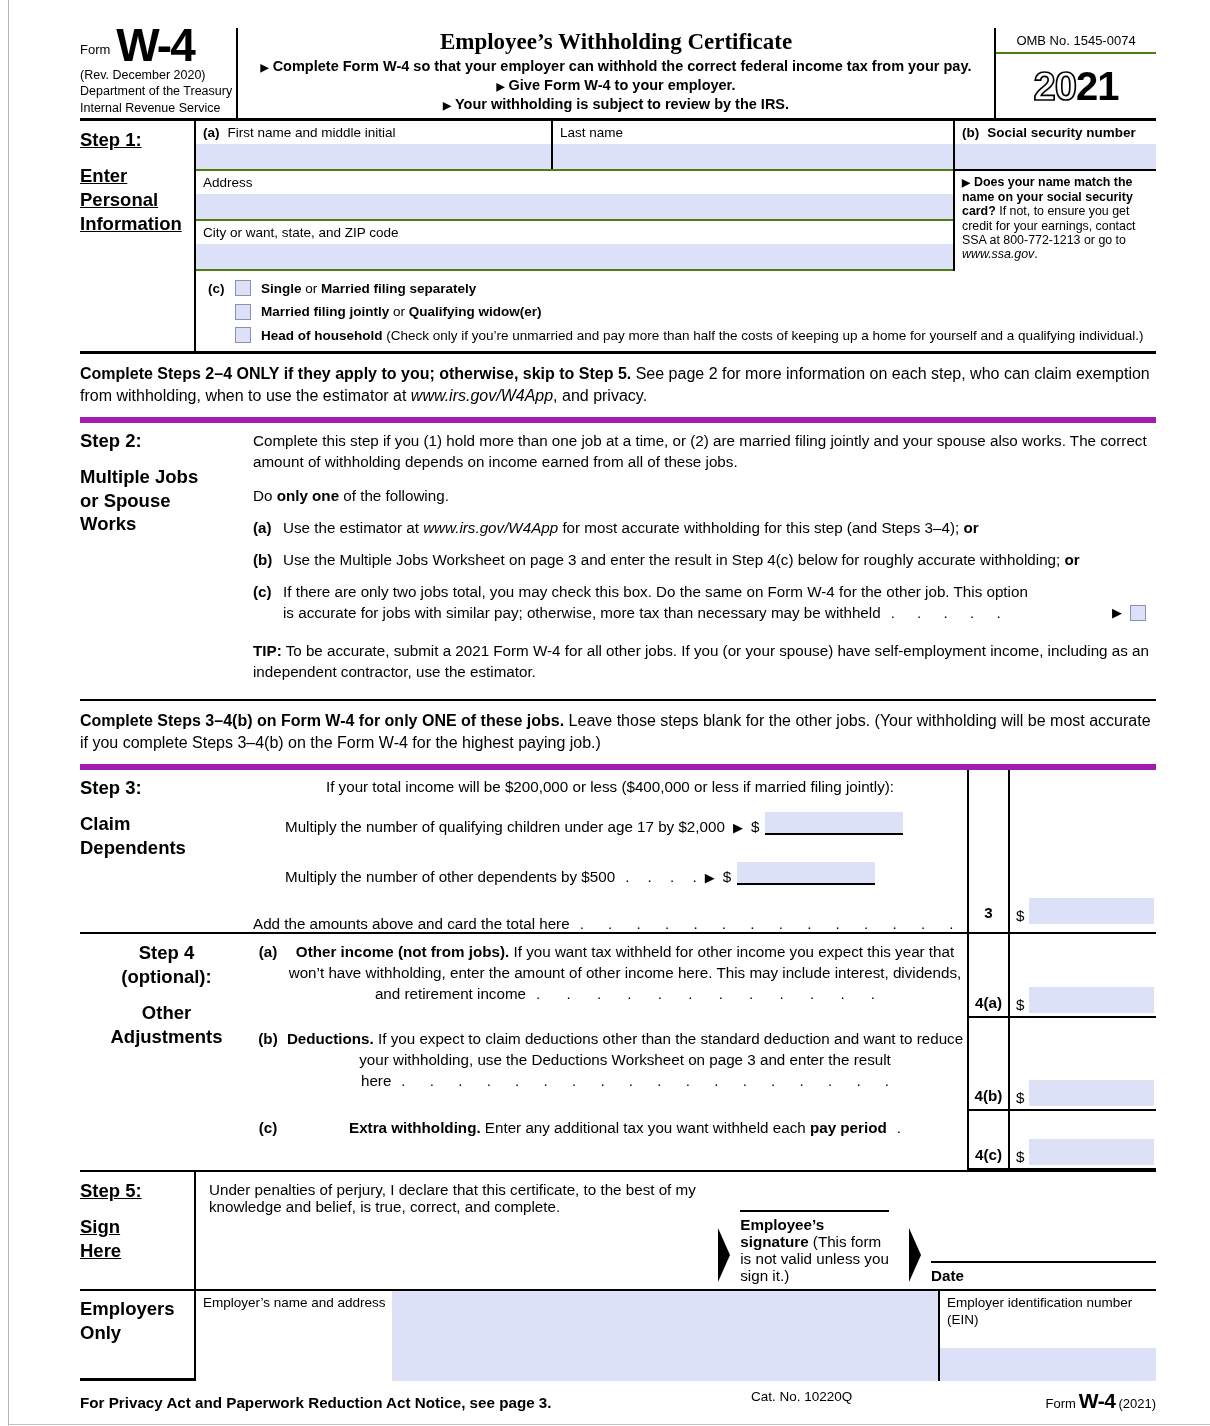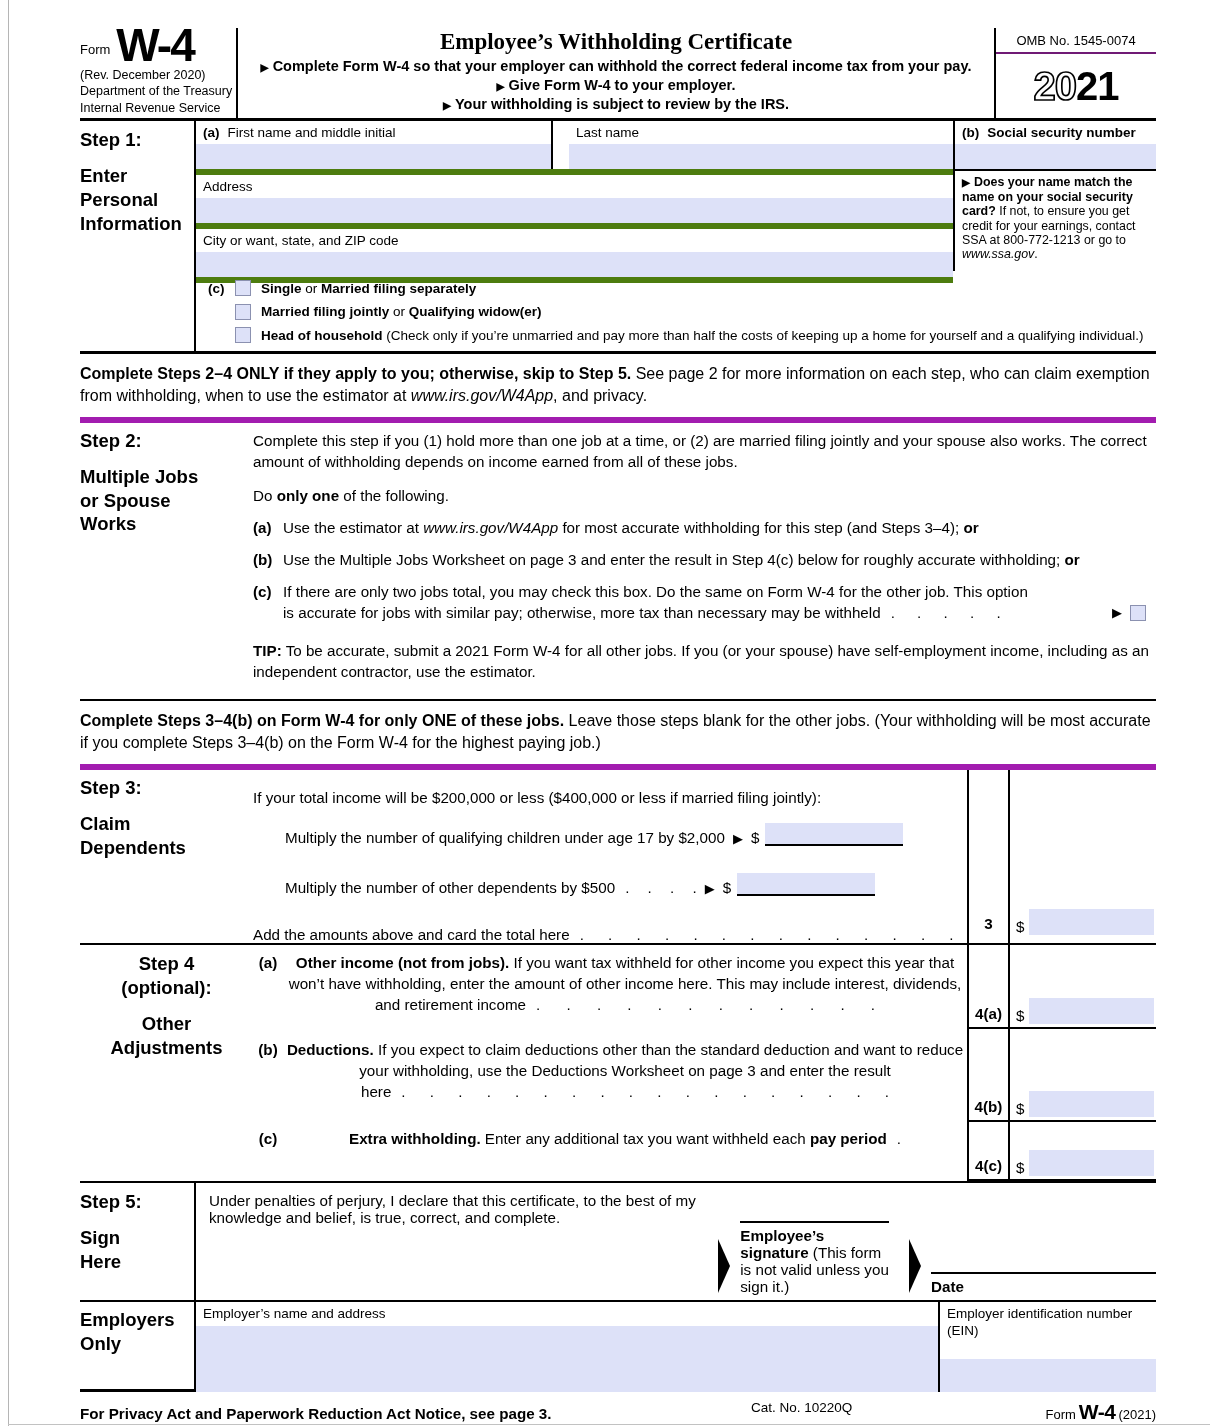--- a/index.html
+++ b/index.html
@@ -18,38 +18,38 @@
   .form-line { display:flex; align-items:flex-end; }
   .form-word { font-size:13px; padding-bottom:7px; }
   .form-number { font-size:46px; font-weight:bold; letter-spacing:-2px; line-height:.78; margin-left:6px; }
   .rev  { font-size:12.5px; margin-top:4px; }
   .dept { font-size:12.5px; line-height:1.18; margin-top:2px; }
   .hdr-center { flex:1; text-align:center; padding-top:1px; }
   .hdr-title { font-size:23px; font-weight:bold;font-family:Liberation Serif, serif; }
   .hdr-bullet { font-size:14.5px; font-weight:bold; margin-top:3px; white-space:nowrap; }
   .arr-sm { font-size:10.5px; margin-right:4px; }
   .hdr-right { width:162px; border-left:2px solid #000; display:flex; flex-direction:column; }
-  .omb { font-size:13px; text-align:center; padding:5px 2px 4px; border-bottom:2px solid #701a75; }
+  .omb { font-size:13px; text-align:center; padding:5px 2px 4px; border-bottom:2px solid #4d7c0f; }
   .year { flex:1; display:flex; align-items:center; justify-content:center; font-size:40px; font-weight:bold; letter-spacing:-1px; }
   .year-outline { color:#fff; -webkit-text-stroke:1.7px #000; }
 
   
   .step { display:flex; }
   .step-word { font-size:18.5px; font-weight:bold; }
   .step-sub  { font-size:18.5px; font-weight:bold; white-space:pre-line; line-height:1.28; margin-top:13px; }
-  .lblcol-narrow { width:116px; flex:none; padding-top:8px; }
+  .lblcol-narrow { width:116px; flex:none; padding-top:8px;text-decoration:underline; }
   .lblcol-wide   { width:173px; flex:none; padding-top:7px; }
   .bordered-r { border-right:2px solid #000; }
 
   
   .step1 { border-bottom:3px solid #000; }
   .s1-main { flex:1; display:flex; flex-direction:column; }
   .s1-top { display:flex; height:150px; }
   .s1-left { flex:1; display:flex; flex-direction:column; }
-  .s1-row { border-bottom:6px solid #4d7c0f;gap:16px; }
+  .s1-row { border-bottom:2px solid #4d7c0f; }
   .names { display:flex; }
   .cellA { width:357px; border-right:2px solid #000; }
   .cellB { flex:1; }
   .field-label { font-size:13.5px; height:23px; padding:4px 0 0 7px; }
   .field-label .tag { font-weight:bold; margin-right:8px; }
   .field-input { height:25px; background:var(--field); }
   .s1-right { width:203px; flex:none; border-left:2px solid #000; }
   .ssn-cell { border-bottom:2px solid #000; }
   .ssn-label { font-size:13.5px; font-weight:bold; height:23px; padding:4px 0 0 7px; }
   .ssn-note { font-size:12.4px; line-height:1.16; padding:4px 3px 0 7px; }
@@ -76,21 +76,21 @@
   .s2-tag { width:30px; flex:none; font-weight:bold; }
   .s2-text { flex:1; }
   .s2c-line2 { display:flex; align-items:center; }
   .dots { word-spacing:18px; margin-left:10px; white-space:nowrap; }
   .spacer { flex:1; }
   .arr { font-size:13px; margin:0 8px; }
   .tip { margin-top:17px; }
 
   
   .step3 { border-bottom:2px solid #000; }
-  .s3-content { flex:1; font-size:15.2px; padding-top:19px; }
+  .s3-content { flex:1; font-size:15.2px; padding-top:8px;text-align:center; }
   .s3-line { display:flex; align-items:flex-end; }
   .ind { margin-left:32px; }
   .amt-underlined { width:138px; height:23px; background:var(--field); border-bottom:2px solid #000; margin-left:6px; }
   .numcol { width:43px; flex:none; border-left:2px solid #000; border-right:2px solid #000;
             display:flex; align-items:flex-end; justify-content:center;
             font-weight:bold; font-size:15.2px; padding-bottom:11px; }
   .amtcol { width:146px; flex:none; display:flex; align-items:flex-end; font-size:15.2px; padding:0 2px 8px 6px; }
   .amt-fill { flex:1; height:26px; background:var(--field); margin-left:5px; }
 
   
@@ -115,21 +115,21 @@
          border-left:12px solid #000; margin:0 10px 2px 0; flex:none; }
   .sig-area { flex:1; margin-right:20px; }
   .sig-space { height:28px; border-bottom:2px solid #000; }
   .sig-caption { padding-top:4px; }
   .date-area { width:225px; flex:none; }
 
   
   .emp { display:flex; height:90px; }
   .emp-label { width:116px; flex:none; border-right:2px solid #000; border-bottom:3px solid #000;
                font-size:18.5px; font-weight:bold; white-space:pre-line; line-height:1.3; padding-top:6px; }
-  .emp-col1 { flex:1; display:flex; flex-direction:column; }
+  .emp-col1 { flex:1; display:flex; }
   .emp-lab { font-size:13.5px; padding:4px 6px 3px 7px; line-height:1.25; }
   .emp-fill { flex:1; background:var(--field); }
   .emp-col2 { width:147px; flex:none; border-left:2px solid #000; display:flex; flex-direction:column; }
   .emp-col3 { width:218px; flex:none; border-left:2px solid #000; display:flex; flex-direction:column; }
   .emp-fill-sm { height:33px; background:var(--field); }
 
   
   .footer { position:relative; display:flex; align-items:baseline; margin-top:8px; }
   .f-privacy { font-size:15.2px; font-weight:bold; }
   .f-cat { position:absolute; left:671px; font-size:13.5px; }

